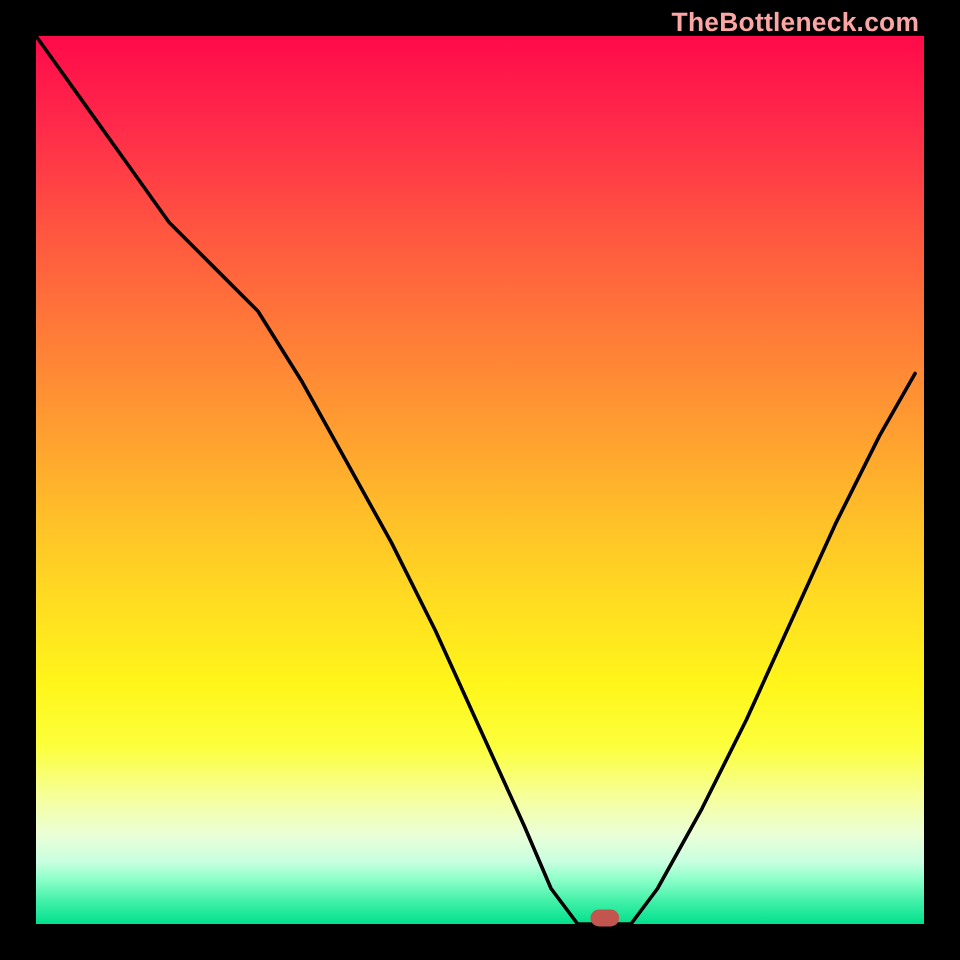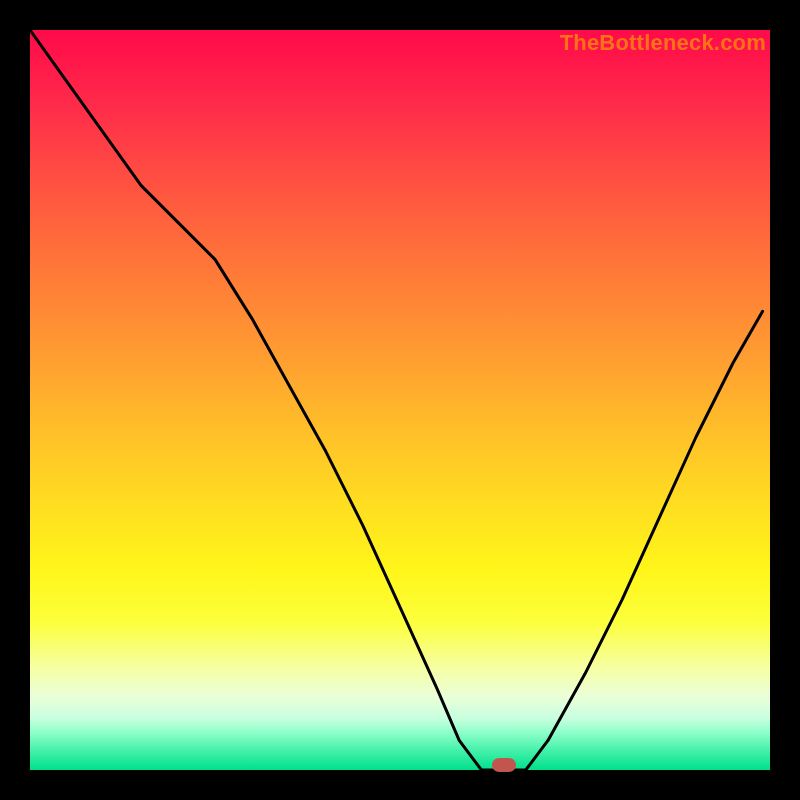--- a/index.html
+++ b/index.html
@@ -64,23 +64,22 @@
     background: #c2564f;
     border-radius: 7px;
   }
   .attribution {
     position: absolute;
     top: 6px;
     right: 34px;
     font-family: Arial, Helvetica, sans-serif;
     font-size: 22px;
     font-weight: bold;
-    color: #f97316;
+    color: #fca5a5;
     letter-spacing: 0.2px;
-    margin-top: 24px;
   }
 </style>
 </head>
 <body>
 
 <div class="chart-frame">
   <div class="plot-area">
     <div class="gradient-bg"></div>
     <svg class="curve-svg" viewBox="0 0 740 740" preserveAspectRatio="none">
       <path id="curve-path" d="M0.0 0.0 L37.0 51.8 L74.0 103.6 L111.0 155.4 L148.0 192.4 L185.0 229.4 L222.0 288.6 L259.0 355.2 L296.0 421.8 L333.0 495.8 L370.0 577.2 L407.0 658.6 L429.2 710.4 L451.4 740.0 L473.6 740.0 L495.8 740.0 L518.0 710.4 L555.0 643.8 L592.0 569.8 L629.0 488.4 L666.0 407.0 L703.0 333.0 L732.6 281.2" fill="none" stroke="#000000" stroke-width="3" stroke-linejoin="round" stroke-linecap="round"></path>

